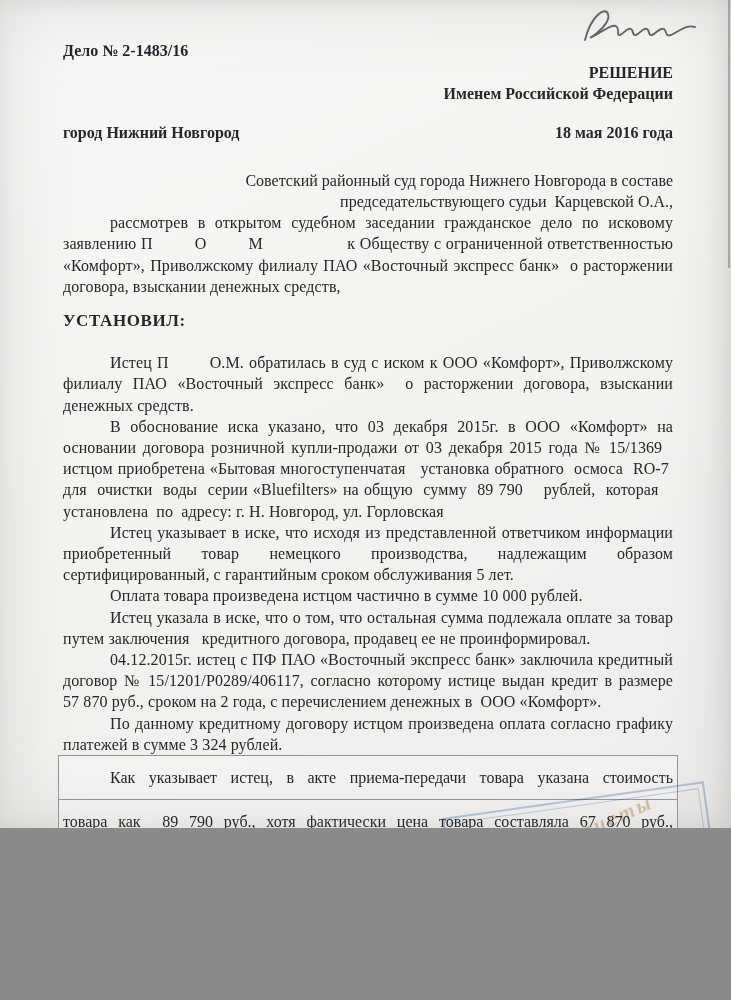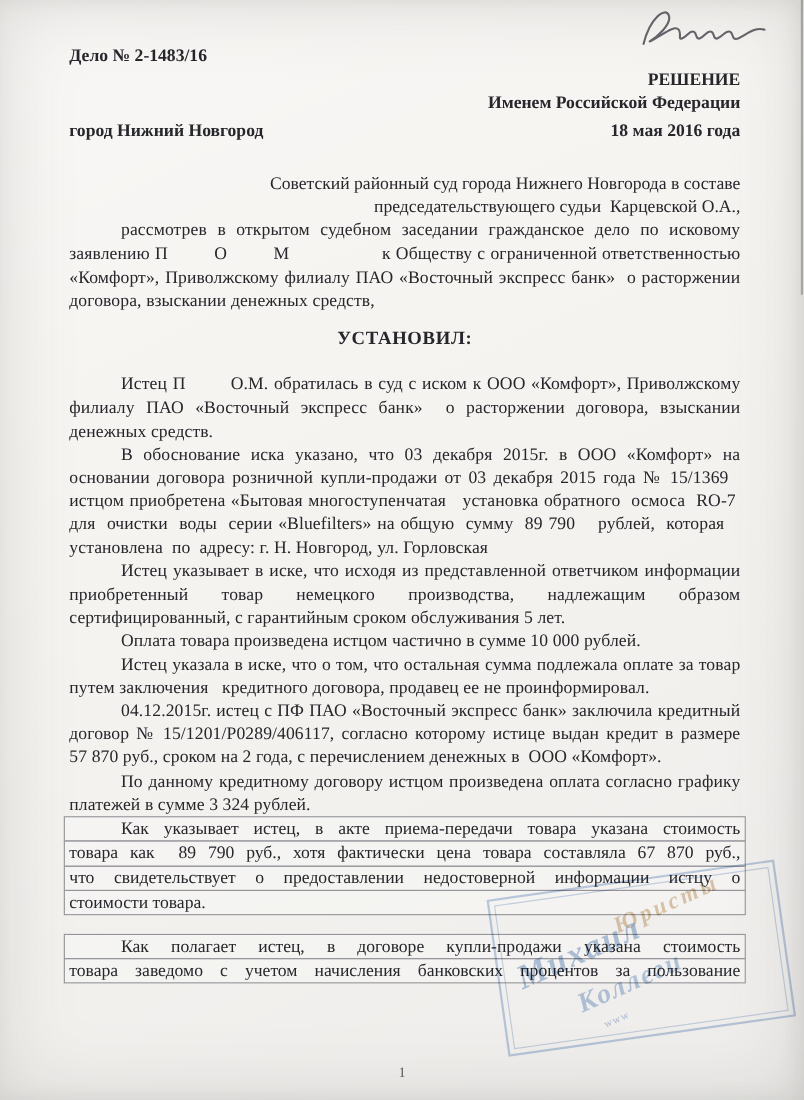--- a/index.html
+++ b/index.html
@@ -1,35 +1,35 @@
 <!DOCTYPE html>
 <html><head>
 <meta charset="utf-8">
 <style>
   html,body{margin:0;padding:0;background:#8a8a88;}
   .page{
-    position:relative;width:731px;height:1000px;margin:0 auto;overflow:hidden;
+    position:relative;width:731px;height:828px;margin:0 auto;overflow:hidden;
     background:linear-gradient(155deg,#f8f7f5 0%,#f4f3f0 45%,#eeedeb 100%);
     box-shadow:inset 0 0 70px rgba(110,110,105,.20), inset -6px 0 18px rgba(110,110,105,.12);
     font-family:"Liberation Serif","DejaVu Serif",serif;
     font-size:16px;line-height:21.2px;color:#26262b;text-decoration:underline;
     -webkit-font-smoothing:antialiased;
   }
   .content{position:absolute;left:63px;top:40px;width:610px;}
   .case-number{font-weight:bold;margin:0 0 1px 0;}
   .t-center{text-align:right;font-weight:bold;margin:0;}
-  .city-row{display:flex;justify-content:space-between;font-weight:bold;margin-top:4px;}
+  .city-row{display:flex;justify-content:space-between;font-weight:bold;margin-top:17px;}
   .intro{margin-top:27px;}
   .para{margin:0;text-align:justify;text-indent:47px;letter-spacing:.1px;}
   .line{margin:0;text-indent:0;text-align:right;}
   .line.first{text-indent:47px;}
-  .heading{text-align:center;font-weight:bold;font-size:17px;letter-spacing:.6px;margin:13px 0 21px 0;}
+  .heading{text-align:left;font-weight:bold;font-size:17px;letter-spacing:.6px;margin:13px 0 21px 0;}
   .boxed-wrap{margin-top:1px;}
   .boxed{
-    border:1px solid #94949a;margin:-1px -5px 0 -5px;padding:0 4px;
+    border:1px solid #94949a;margin:-1px -5px 0 -5px;padding:11px 4px;
     text-align:justify;text-align-last:justify;text-indent:0;
     background:rgba(255,255,255,.25);
   }
   .boxed.indent{text-indent:47px;}
   .boxed.short{text-align-last:left;}
   .boxed.gap{margin-top:17px;}
   .page-number{position:absolute;left:0;right:0;top:964px;text-align:center;font-size:13px;color:#55555a;}
   .handwriting{position:absolute;right:28px;top:2px;opacity:.85;}
   .scan-edge{position:absolute;right:1px;top:0;width:2px;height:268px;background:rgba(80,80,85,.38);}
   

